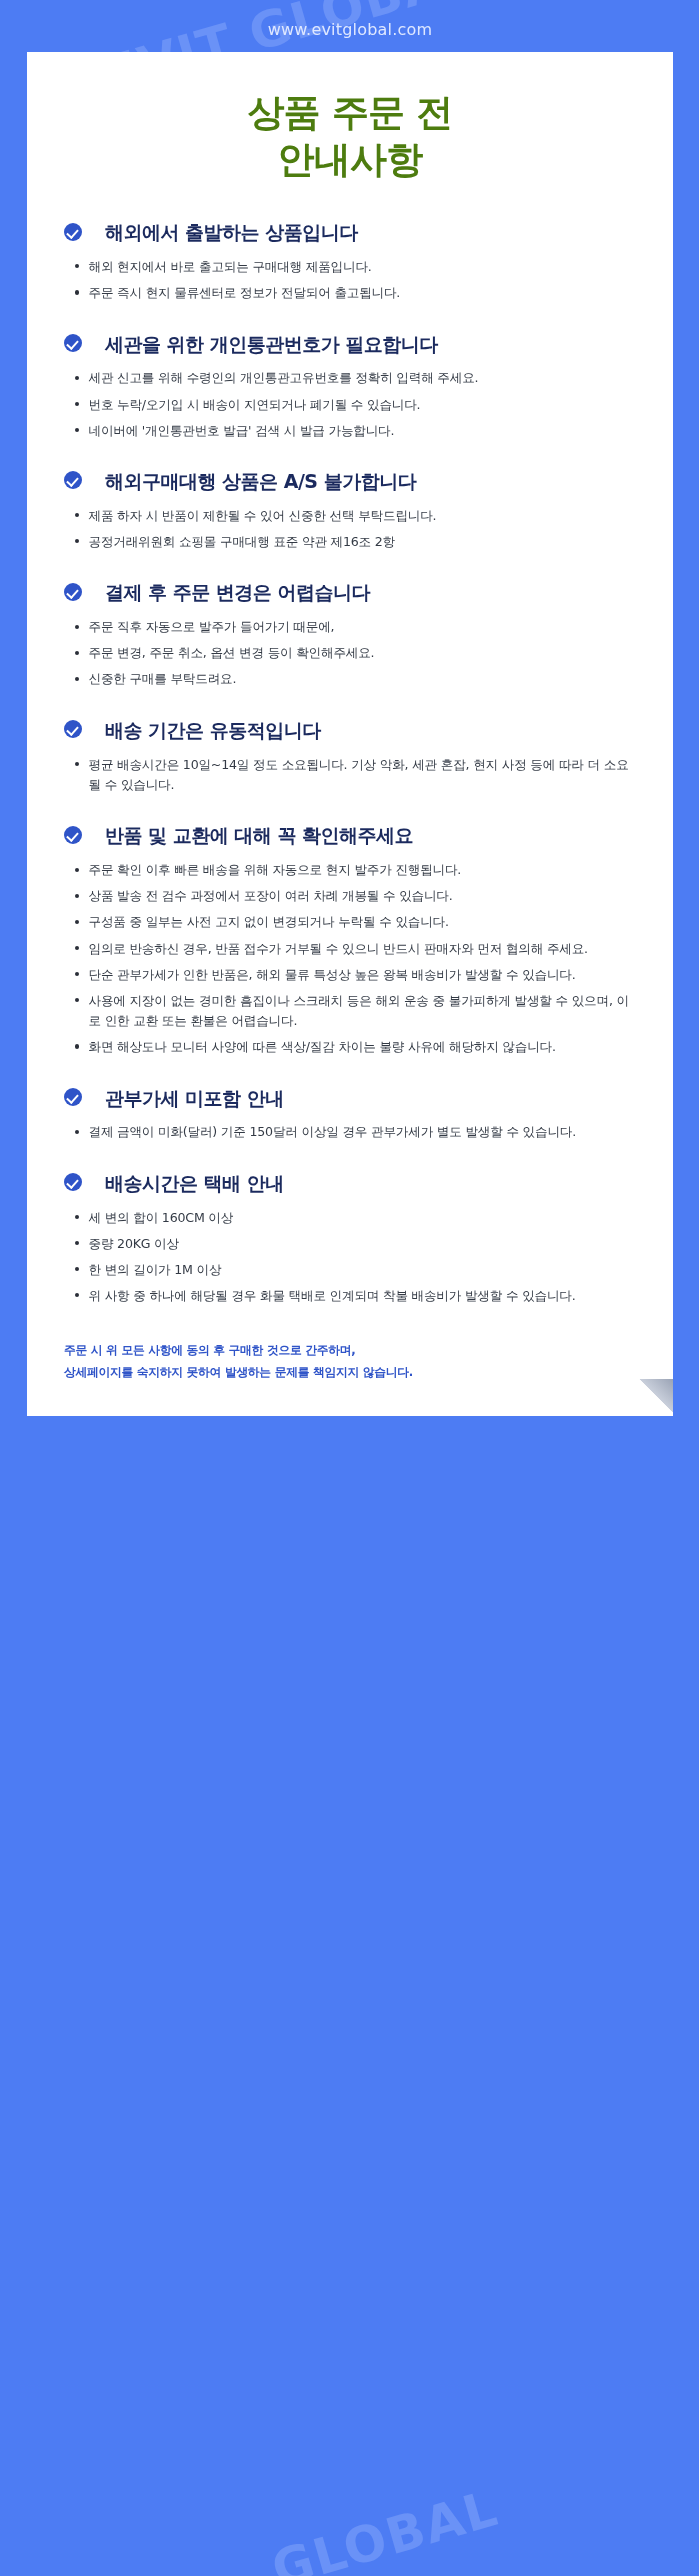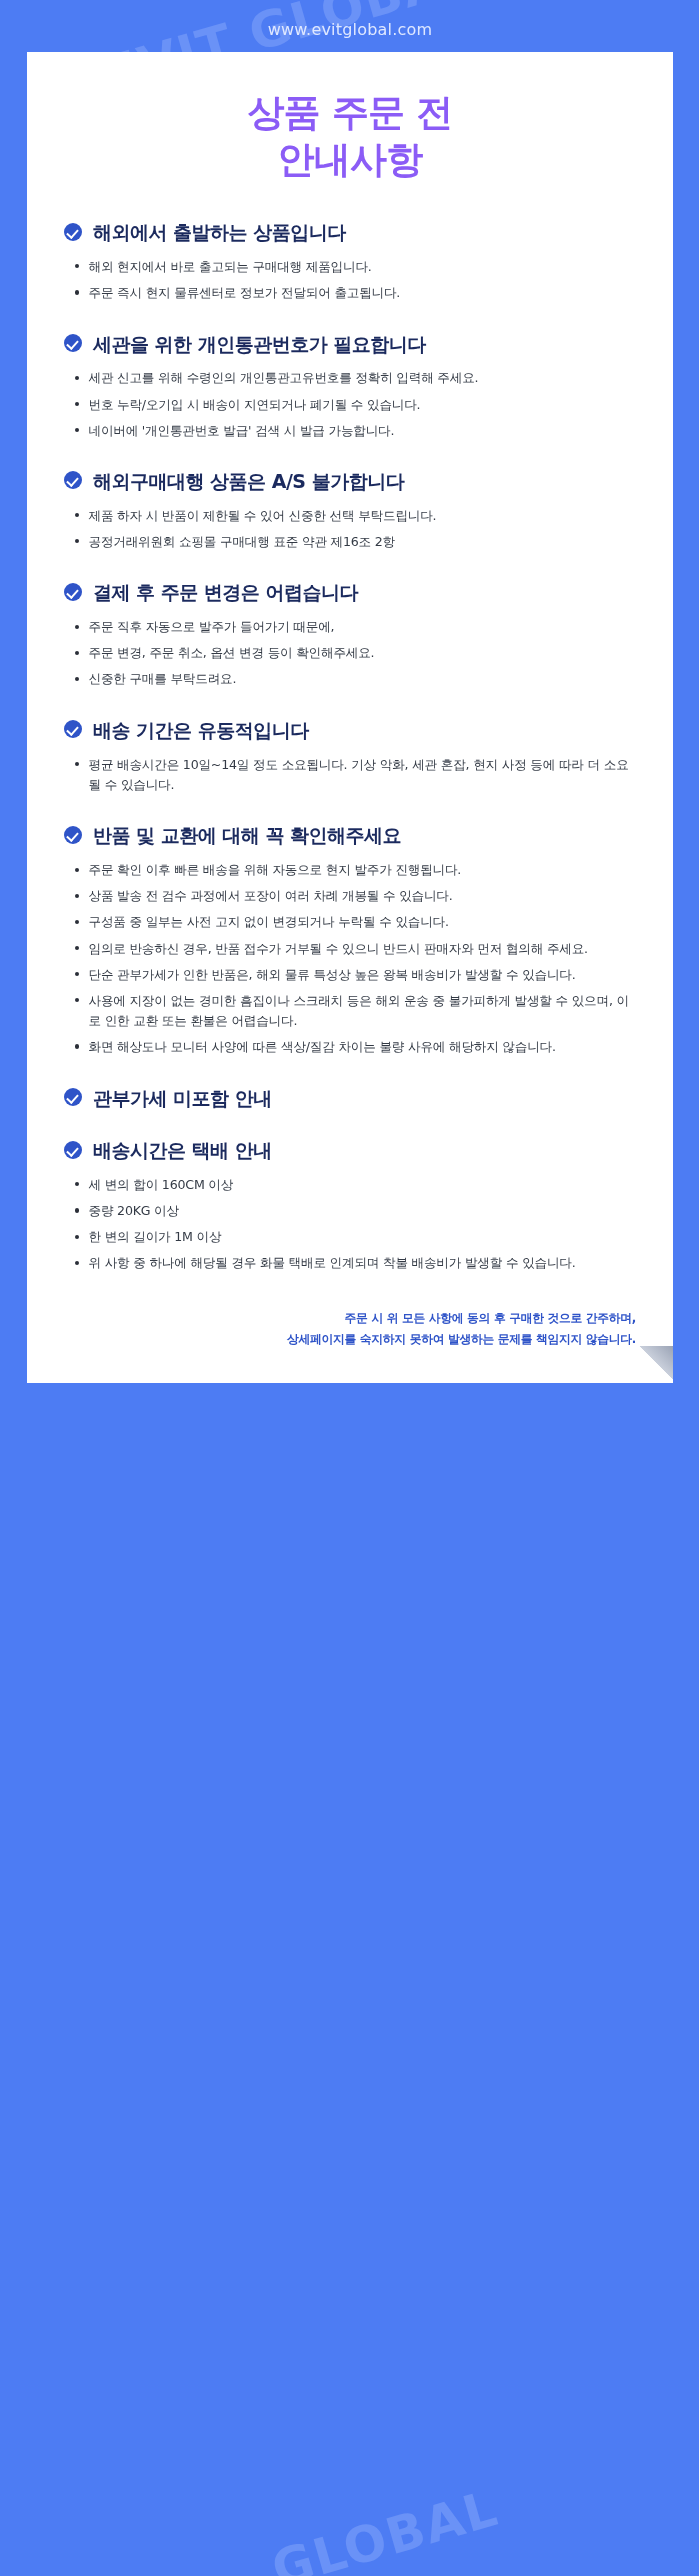--- a/index.html
+++ b/index.html
@@ -64,35 +64,35 @@
     position: absolute;
     right: 0;
     bottom: 0;
     width: 37px;
     height: 37px;
     background: linear-gradient(225deg, #9aa3b5 0%, #c9cfdb 45%, #ffffff 46%);
   }
 
   h1.title {
     text-align: center;
-    color: #8b5cf6;
+    color: #4d7c0f;
     font-size: 37px;
     line-height: 1.28;
     font-weight: 800;
     letter-spacing: -0.8px;
     margin-bottom: 37px;
     white-space: pre-line;
   }
 
   section.block { margin-bottom: 28px; }
 
   .heading {
     display: flex;
     align-items: flex-start;
-    gap: 11px;
+    gap: 23px;
     margin-bottom: 12.2px;
   }
   .check {
     flex: 0 0 auto;
     width: 18px;
     height: 18px;
     margin-top: 2.4px;
     border-radius: 50%;
     background: #2f54c8;
     position: relative;
@@ -132,21 +132,21 @@
     left: 1.6px;
     top: 7.3px;
     width: 4.1px;
     height: 4.1px;
     border-radius: 50%;
     background: #2b2f38;
   }
 
   .footer-note {
     margin-top: 34px;
-    text-align: right;
+    text-align: left;
     color: #2f54c8;
     font-size: 11.8px;
     font-weight: 700;
     line-height: 1.8;
     letter-spacing: -0.3px;
     white-space: pre-line;
   }
 
   .bottom-space { height: 122px; }
 </style>
@@ -226,20 +226,23 @@
           <li>단순 관부가세가 인한 반품은, 해외 물류 특성상 높은 왕복 배송비가 발생할 수 있습니다.</li>
           <li>사용에 지장이 없는 경미한 흠집이나 스크래치 등은 해외 운송 중 불가피하게 발생할 수 있으며, 이로 인한 교환 또는 환불은 어렵습니다.</li>
           <li>화면 해상도나 모니터 사양에 따른 색상/질감 차이는 불량 사유에 해당하지 않습니다.</li>
         </ul>
       </section>
       <section class="block">
         <div class="heading">
           <span class="check"></span>
           <span class="heading-text">관부가세 미포함 안내</span>
         </div>
+        <ul class="items">
+          <li>결제 금액이 미화(달러) 기준 150달러 이상일 경우 관부가세가 별도 발생할 수 있습니다.</li>
+        </ul>
       </section>
       <section class="block">
         <div class="heading">
           <span class="check"></span>
           <span class="heading-text">배송시간은 택배 안내</span>
         </div>
         <ul class="items">
           <li>세 변의 합이 160CM 이상</li>
           <li>중량 20KG 이상</li>
           <li>한 변의 길이가 1M 이상</li>

